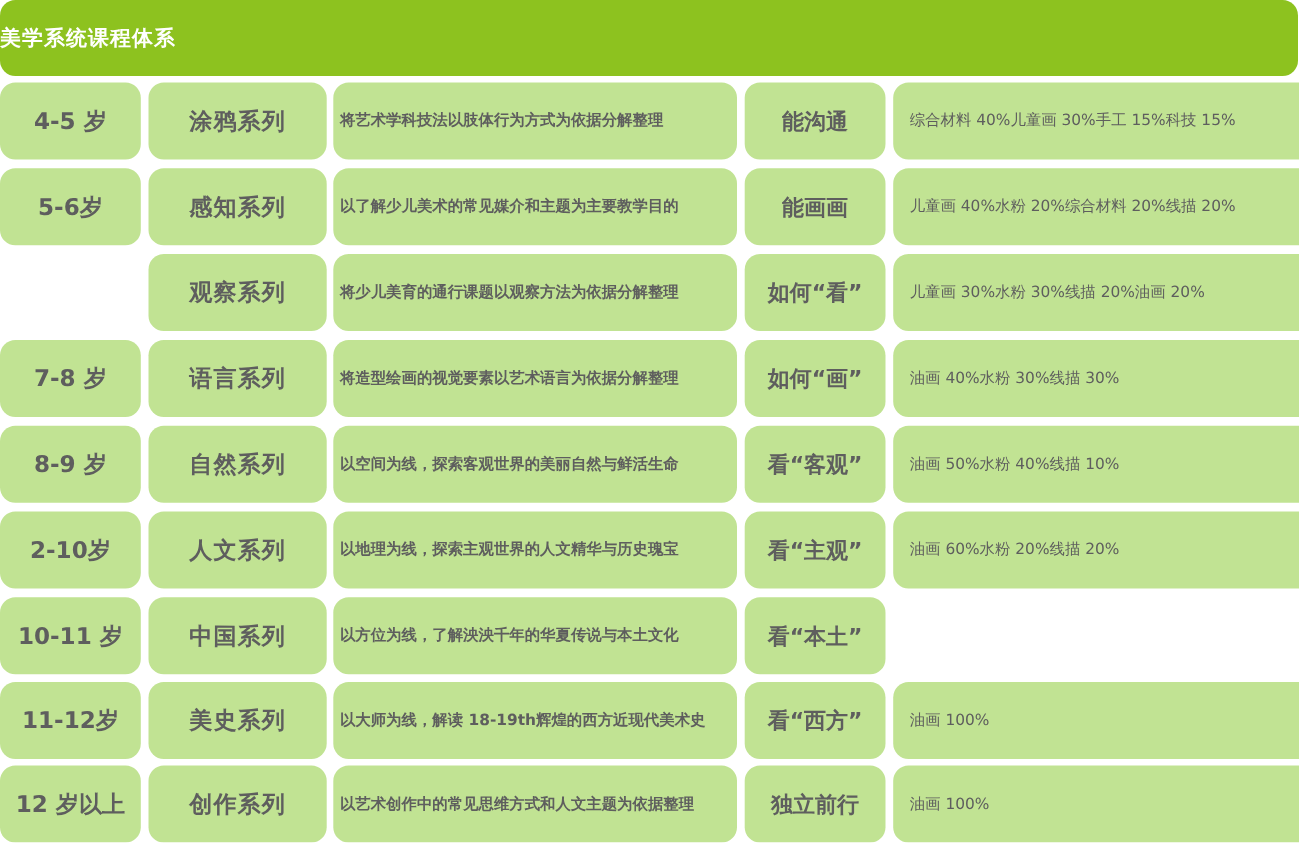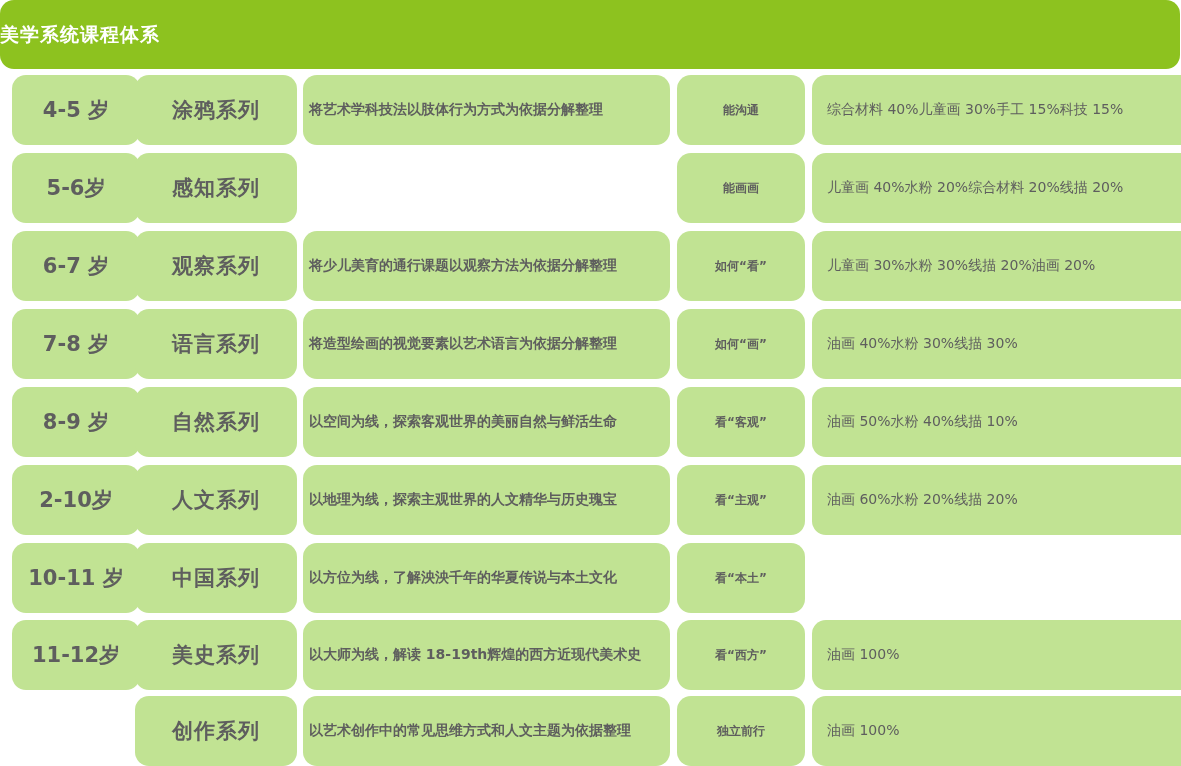--- a/index.html
+++ b/index.html
@@ -51,21 +51,21 @@
     background: #c1e393;
     border-radius: 14px;
     display: flex;
     align-items: center;
     color: #5e5e5e;
     box-sizing: border-box;
     white-space: nowrap;
     overflow: hidden;
   }
   .c-age {
-    left: 12px;
+    left: 0;
     width: 128px;
     justify-content: center;
     font-size: 21px;
     font-weight: bold;
   }
   .c-series {
     left: 135px;
     width: 162px;
     justify-content: center;
     font-size: 21px;
@@ -78,21 +78,21 @@
     width: 367px;
     justify-content: flex-start;
     padding-left: 6px;
     font-size: 14px;
     font-weight: bold;
   }
   .c-goal {
     left: 677px;
     width: 128px;
     justify-content: center;
-    font-size: 12px;
+    font-size: 20px;
     font-weight: bold;
   }
   .c-mix {
     left: 812px;
     width: 387px;
     justify-content: flex-start;
     padding-left: 15px;
     font-size: 14px;
     font-weight: normal;
   }
@@ -108,25 +108,25 @@
   <div class="row" style="top:0px">
     <div class="cell c-age">4-5 岁</div>
     <div class="cell c-series">涂鸦系列</div>
     <div class="cell c-desc">将艺术学科技法以肢体行为方式为依据分解整理</div>
     <div class="cell c-goal">能沟通</div>
     <div class="cell c-mix">综合材料 40%儿童画 30%手工 15%科技 15%</div>
   </div>
   <div class="row" style="top:78px">
     <div class="cell c-age">5-6岁</div>
     <div class="cell c-series">感知系列</div>
+    <div class="cell c-desc">以了解少儿美术的常见媒介和主题为主要教学目的</div>
     <div class="cell c-goal">能画画</div>
     <div class="cell c-mix">儿童画 40%水粉 20%综合材料 20%线描 20%</div>
   </div>
   <div class="row" style="top:156px">
-    <div class="cell c-age">6-7 岁</div>
     <div class="cell c-series">观察系列</div>
     <div class="cell c-desc">将少儿美育的通行课题以观察方法为依据分解整理</div>
     <div class="cell c-goal">如何“看”</div>
     <div class="cell c-mix">儿童画 30%水粉 30%线描 20%油画 20%</div>
   </div>
   <div class="row" style="top:234px">
     <div class="cell c-age">7-8 岁</div>
     <div class="cell c-desc">将造型绘画的视觉要素以艺术语言为依据分解整理</div>
     <div class="cell c-series">语言系列</div>
     <div class="cell c-goal">如何“画”</div>
@@ -153,18 +153,19 @@
     <div class="cell c-goal">看“本土”</div>
   </div>
   <div class="row" style="top:545px">
     <div class="cell c-age">11-12岁</div>
     <div class="cell c-series">美史系列</div>
     <div class="cell c-desc">以大师为线，解读 18-19th辉煌的西方近现代美术史</div>
     <div class="cell c-goal">看“西方”</div>
     <div class="cell c-mix">油画 100%</div>
   </div>
   <div class="row" style="top:621px">
+    <div class="cell c-age">12 岁以上</div>
     <div class="cell c-series">创作系列</div>
     <div class="cell c-desc">以艺术创作中的常见思维方式和人文主题为依据整理</div>
     <div class="cell c-goal">独立前行</div>
     <div class="cell c-mix">油画 100%</div>
   </div>
 </div>
 
 </body></html>

